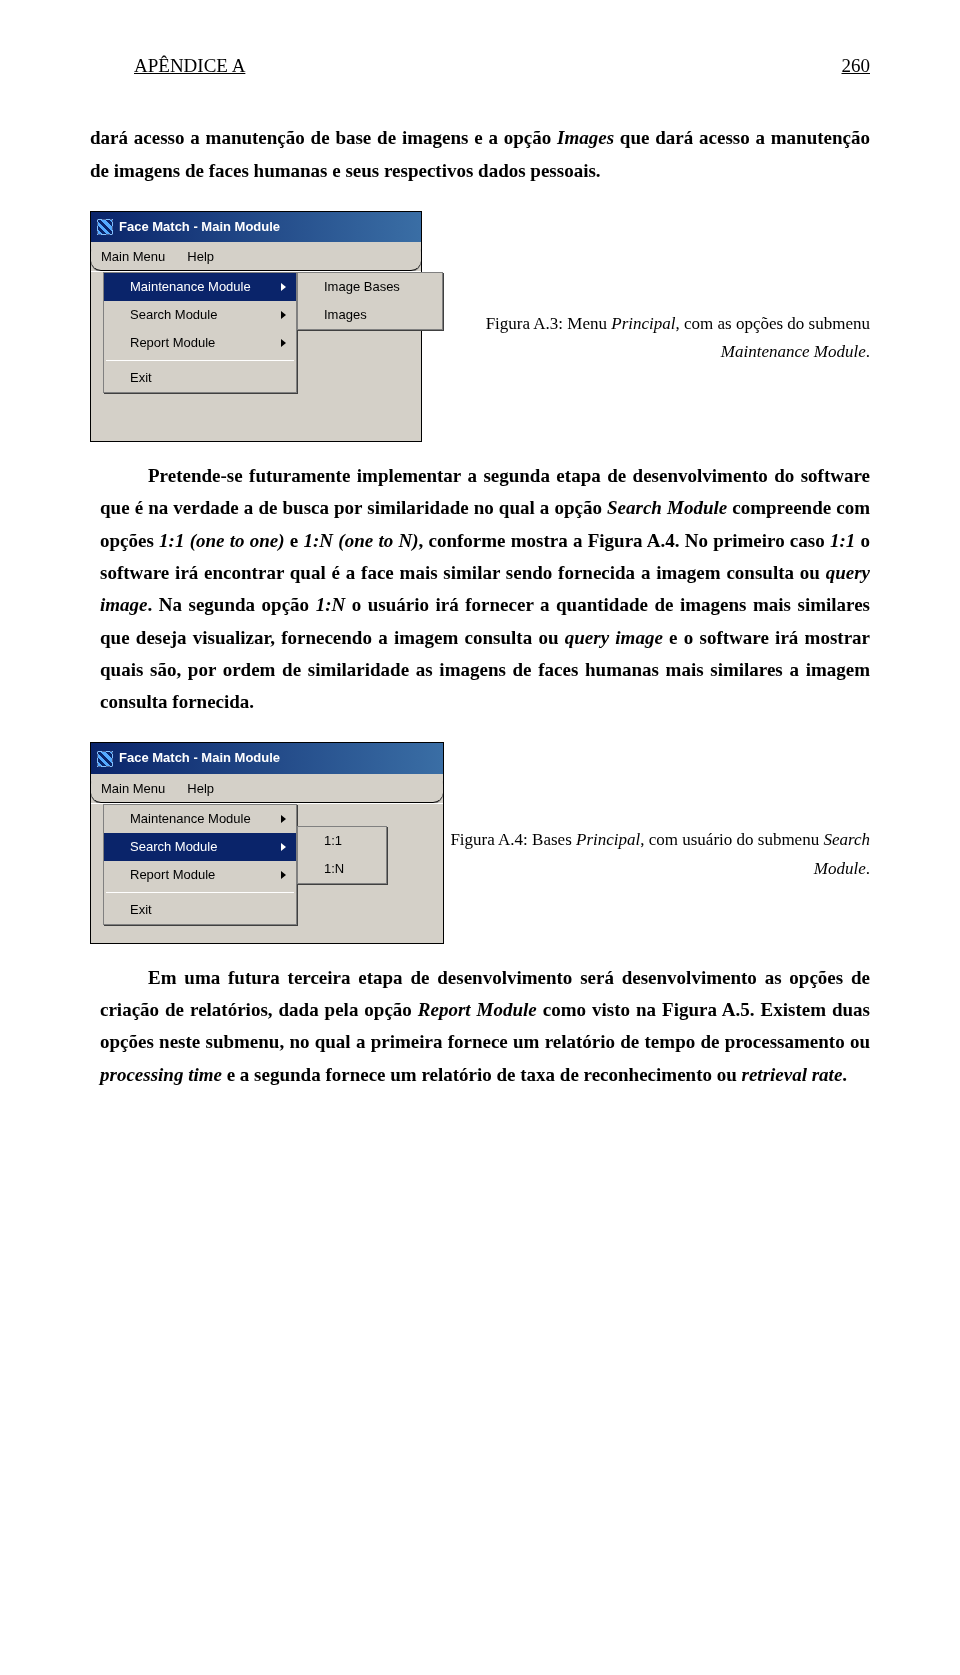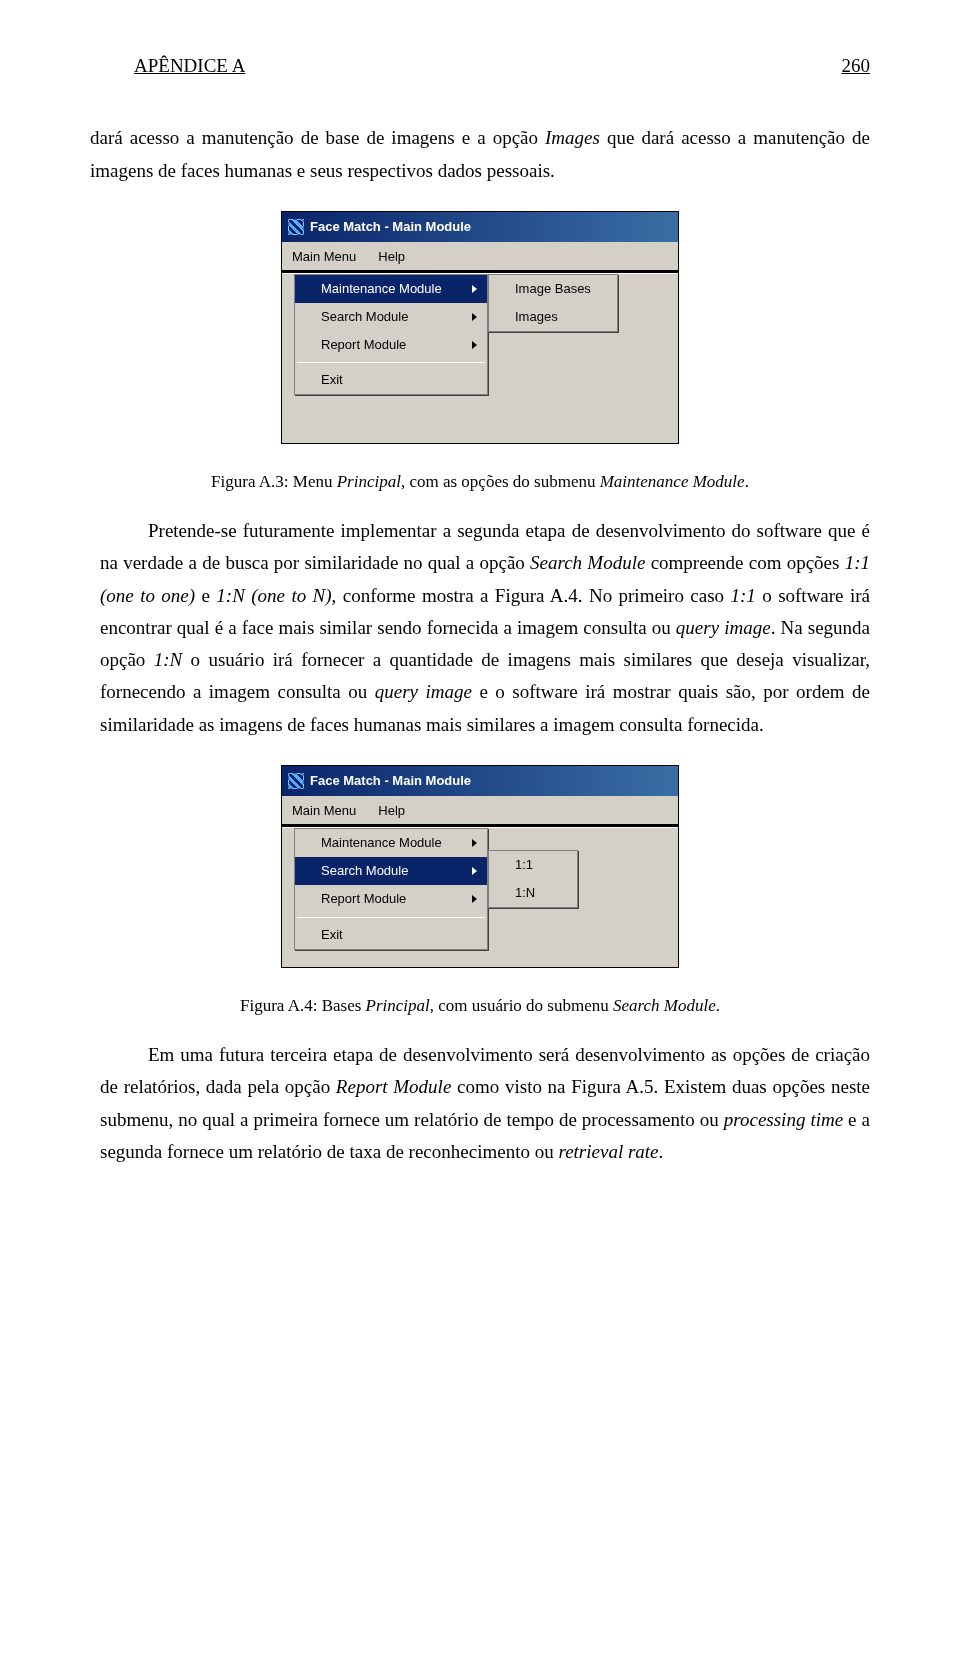--- a/index.html
+++ b/index.html
@@ -16,26 +16,27 @@
     display: flex;
     justify-content: space-between;
     font-size: 19px;
     text-decoration: underline;
     margin-bottom: 40px;
     margin-left: 44px;
   }
   .paragraph {
     text-align: justify;
     margin-bottom: 14px;
+    font-weight: bold;
   }
   .indent { text-indent: 48px; margin-left: 10px; }
   .italic { font-style: italic; }
   .figure-wrap {
     display: flex;
-    flex-direction: column;
+    flex-direction: row;
     align-items: center;
     margin: 24px 0 18px 0;
   }
   .caption {
     font-size: 17px;
     text-align: right;
     margin-top: 24px;
   }
 
   
@@ -60,22 +61,23 @@
   .titlebar .app-icon {
     width: 16px; height: 16px;
     background: repeating-linear-gradient(45deg,#5af,#5af 3px,#0a246a 3px,#0a246a 6px);
     border: 1px solid #fff4;
   }
   .menubar {
     background: #d4d0c8;
     padding: 2px 6px 0 6px;
     display: flex;
     gap: 14px;
-    border-bottom: 3px solid #000000;
+    border-bottom: 1px solid #000000;
     box-shadow: 0 1px 0 #808080;
+    border-radius: 10px;
   }
   .menubar .mi { padding: 2px 4px; }
 
   .client {
     position: relative;
     background: #d4d0c8;
     min-height: 170px;
     border-top: 1px solid #fff;
   }
   .client.short { min-height: 140px; }
@@ -111,21 +113,21 @@
     border-top: 4px solid transparent;
     border-bottom: 4px solid transparent;
     border-left: 5px solid #000;
   }
   .dd-item.highlight .arrow { border-left-color: #fff; }
 
   .submenu {
     position: absolute;
     top: 0;
     left: 206px;
-    width: 130px;
+    width: 146px;
     background: #d4d0c8;
     border: 1px solid #808080;
     box-shadow: 1px 1px 0 #404040;
   }
   .submenu .sm-item {
     padding: 3px 10px 3px 26px;
     font-size: 13px;
   }
 </style>
 </head>

